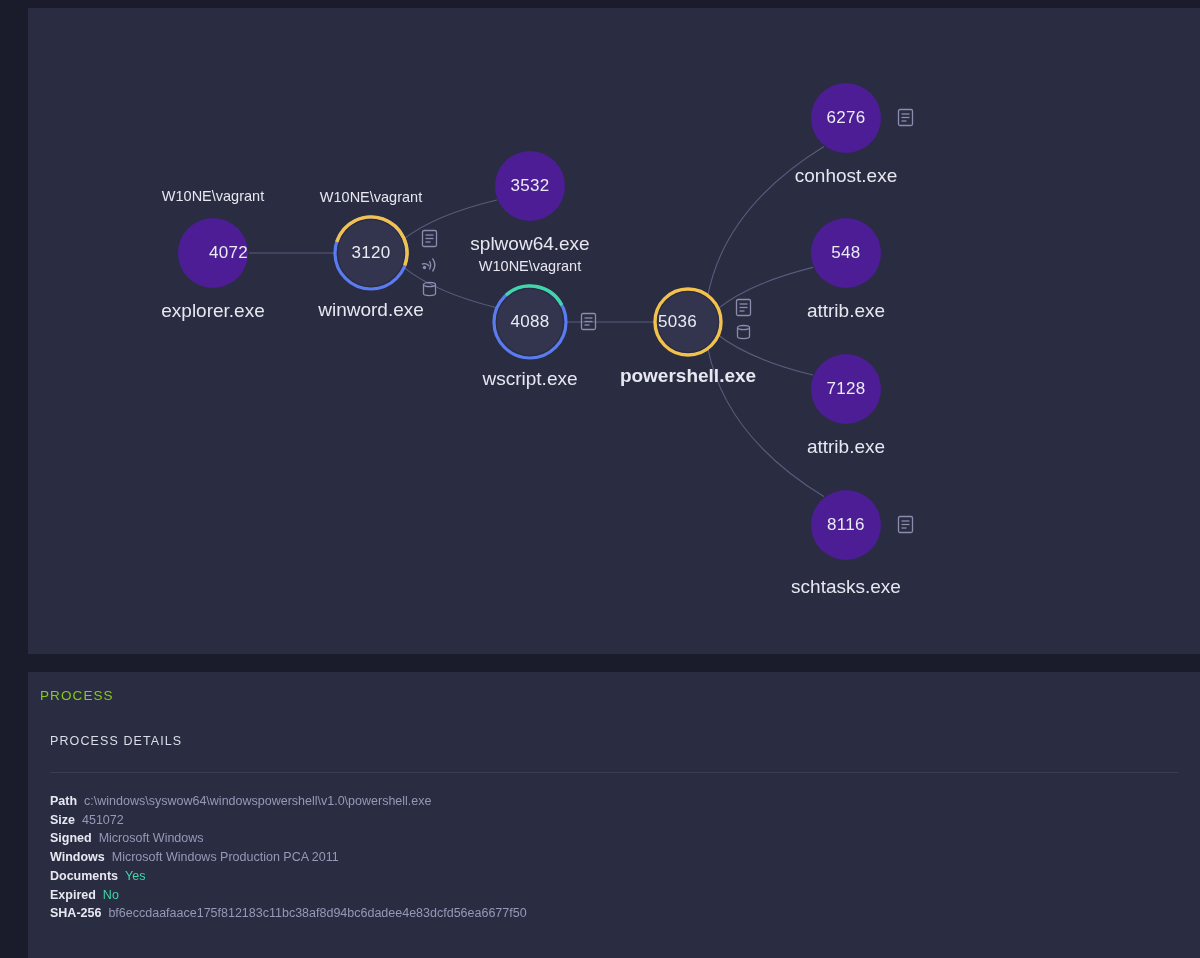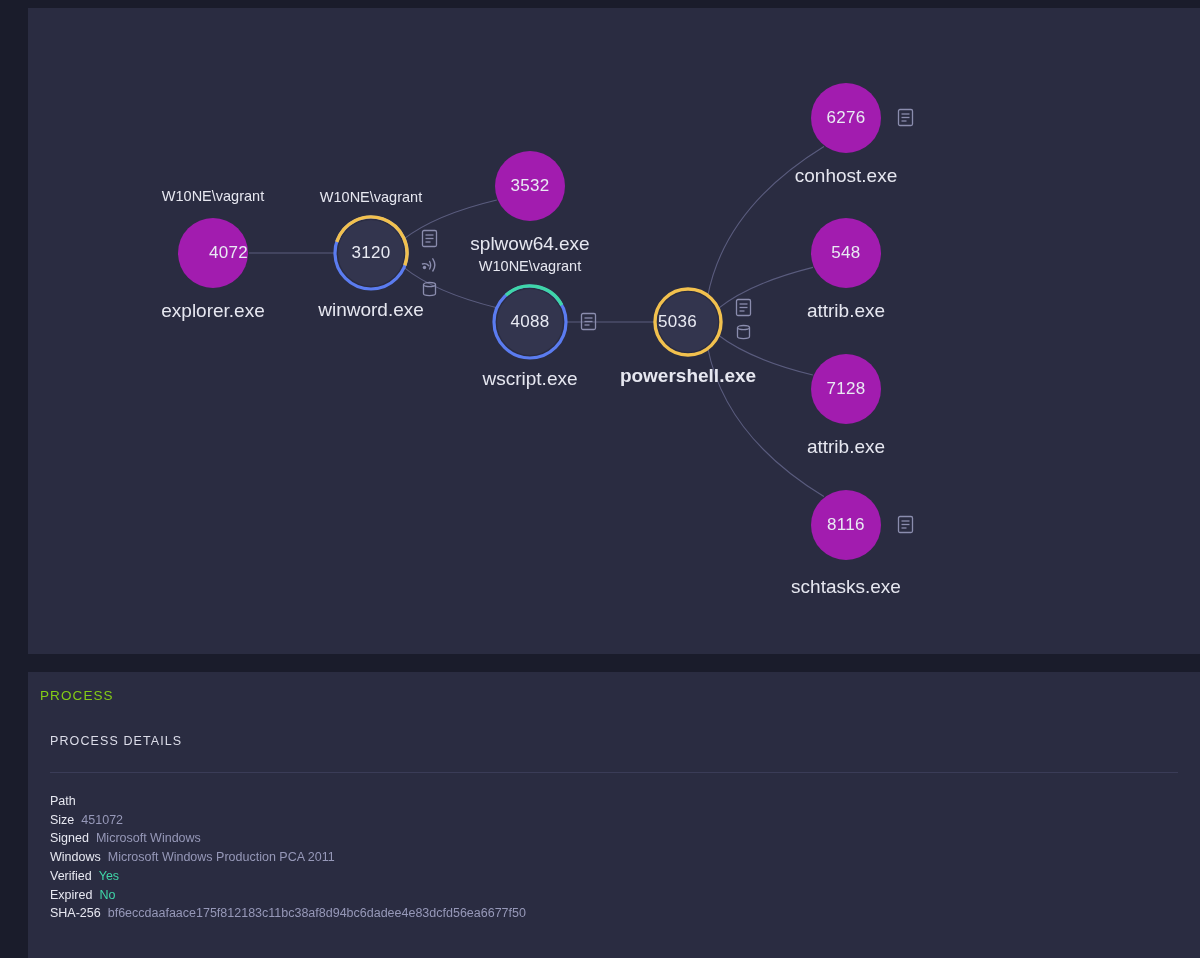--- a/index.html
+++ b/index.html
@@ -20,21 +20,21 @@
   }
   #graph-panel { top: 8px; height: 646px; overflow: hidden; }
   #detail-panel { top: 672px; height: 286px; }
 
   
   #graph-svg { position: absolute; left: 0; top: 0; width: 1172px; height: 646px; }
 
   .node {
     position: absolute;
     border-radius: 50%;
-    background: #a21caf;
+    background: #4c1d95;
     display: flex;
     align-items: center;
     justify-content: center;
     color: #e8e9f2;
     font-size: 17px;
     letter-spacing: .3px;
   }
   .node.ringed { background: transparent; }
   .node .pid {
     position: relative; z-index: 3;
@@ -90,21 +90,21 @@
   }
   .drow {
     display: flex;
     align-items: baseline;
     line-height: 18.7px;
     white-space: nowrap;
   }
   .dkey {
     color: #e7e8f1;
     font-size: 12.5px;
-    font-weight: normal;
+    font-weight: bold;
     margin-right: 7px;
   }
   .dval {
     font-size: 12.5px;
     color: #9698b8;
   }
   .dval.green { color: #3fd6a8; }
 </style>
 </head>
 <body>
@@ -239,35 +239,36 @@
       </div>
   </div>
 
   <div class="panel" id="detail-panel">
     <div class="panel-title">PROCESS</div>
     <div class="section-title">PROCESS DETAILS</div>
     <div class="divider"></div>
     <div id="details-list">
         <div class="drow">
           <span class="dkey">Path</span>
+          <span class="dval">c:\windows\syswow64\windowspowershell\v1.0\powershell.exe</span>
         </div>
         <div class="drow">
           <span class="dkey">Size</span>
           <span class="dval">451072</span>
         </div>
         <div class="drow">
           <span class="dkey">Signed</span>
           <span class="dval">Microsoft Windows</span>
         </div>
         <div class="drow">
           <span class="dkey">Windows</span>
           <span class="dval">Microsoft Windows Production PCA 2011</span>
         </div>
         <div class="drow">
-          <span class="dkey">Verified</span>
+          <span class="dkey">Documents</span>
           <span class="dval green">Yes</span>
         </div>
         <div class="drow">
           <span class="dkey">Expired</span>
           <span class="dval green">No</span>
         </div>
         <div class="drow">
           <span class="dkey">SHA-256</span>
           <span class="dval">bf6eccdaafaace175f812183c11bc38af8d94bc6dadee4e83dcfd56ea6677f50</span>
         </div>

